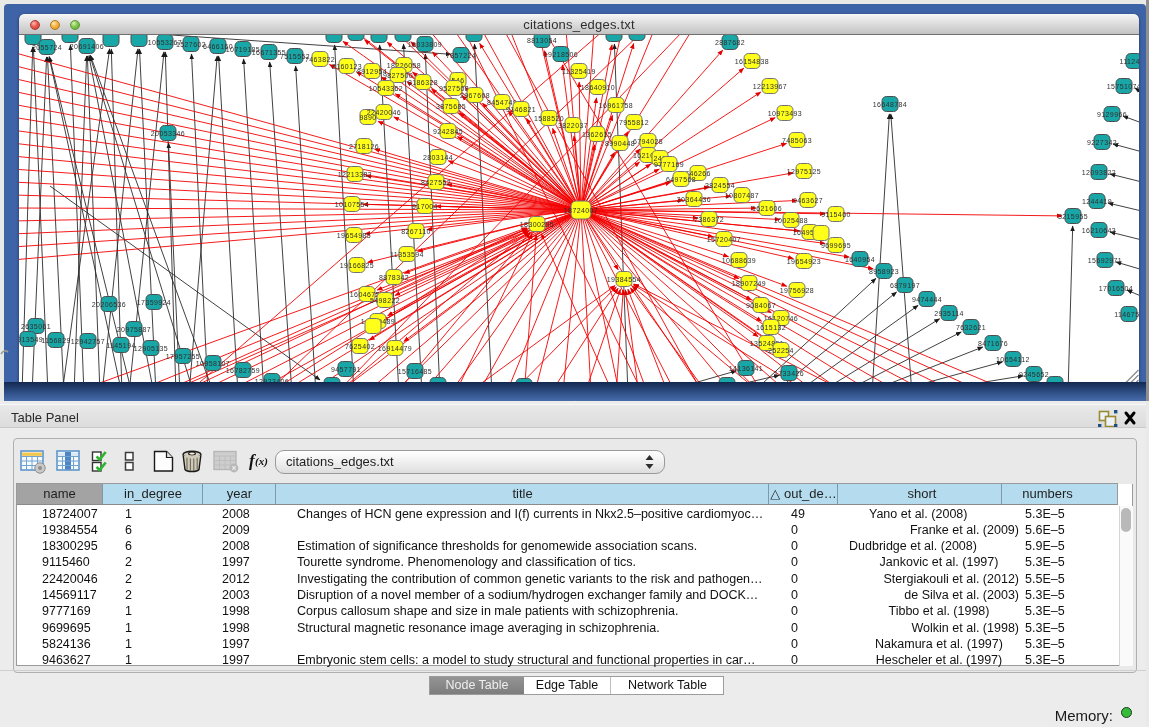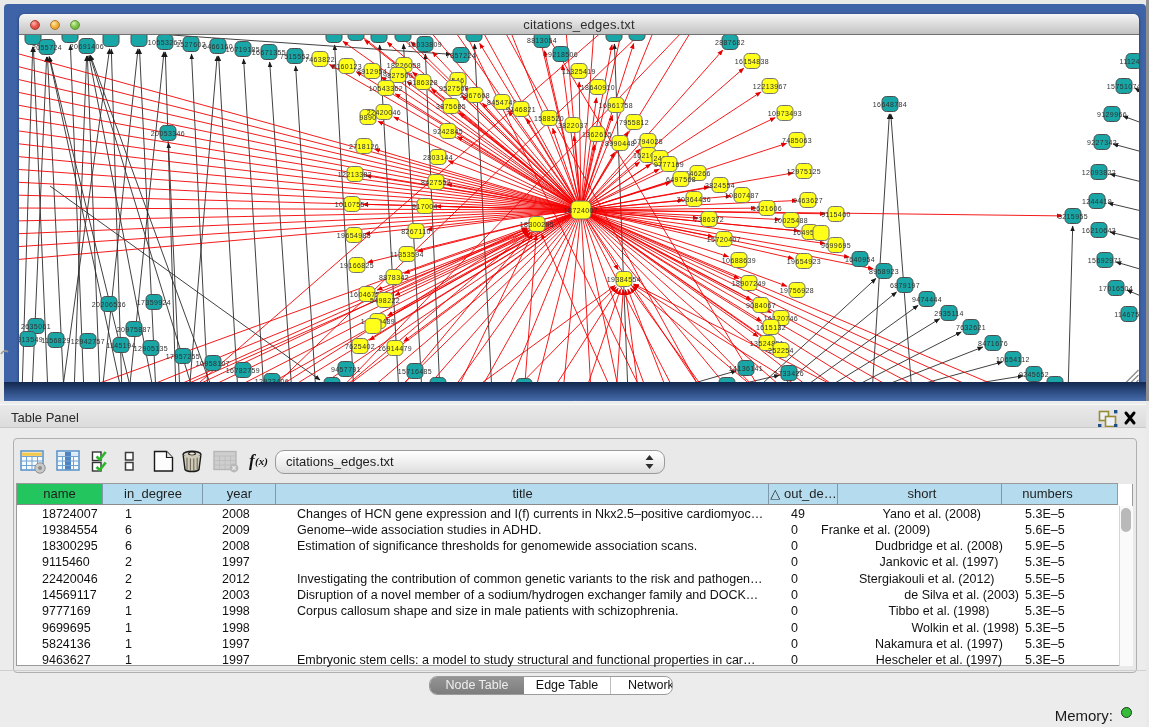--- a/index.html
+++ b/index.html
@@ -14,21 +14,21 @@
 #tlg {left:51px;background:radial-gradient(circle at 35% 30%,#d6f3b3,#82c84e 45%,#5ba32e);border:1px solid #5e9434}
 #tpanel {position:absolute;left:0;top:401px;width:1146px;height:326px;background:#ececec}
 #tphead {position:absolute;left:0;top:3px;width:1146px;height:24px;background:linear-gradient(#e9e9e9,#dcdcdc);border-top:1px solid #f8f8f8;border-bottom:1px solid #c9c9c9}
 #tphead .lbl {position:absolute;left:11px;top:5px;font-size:13px;color:#2a2a2a}
 #cpanel {position:absolute;left:13px;top:37px;width:1124px;height:235px;background:#e9e9e9;border:1px solid #b0b0b0;border-radius:4px}
 #combo {position:absolute;left:275px;top:49px;width:390px;height:24px;background:linear-gradient(#ffffff,#e9e9e9 70%,#dcdcdc);border:1px solid #9a9a9a;border-radius:9px;font-size:13px;color:#1e1e1e;line-height:22px;padding-left:10px}
 #thead {position:absolute;left:3px;top:82px;width:1101px;height:22px;background:#b5dcee;border:1px solid #9a9a9a;border-bottom:1px solid #8a8a8a}
 .hc {position:absolute;top:0;height:20px;border-right:1px solid #7d99ab;font-size:13px;color:#1f1f1f;text-align:center;line-height:20px}
 .trow {position:absolute;left:17px;height:16.3px;width:1101px;font-size:12.5px;color:#111;line-height:16px;white-space:nowrap}
 .trow span {position:absolute;overflow:hidden}
-#tabbar {position:absolute;left:429px;top:275px;width:244px;height:19px;border:1px solid #9c9c9c;border-radius:8px;background:#fff;overflow:hidden;font-size:12.5px;line-height:17px;text-align:center}
+#tabbar {position:absolute;left:429px;top:275px;width:295px;height:19px;border:1px solid #9c9c9c;border-radius:0;background:#fff;overflow:hidden;font-size:12.5px;line-height:17px;text-align:center}
 .seg {position:absolute;top:0;height:100%}
 #memtxt {position:absolute;top:306px;left:1050px;width:63px;font-size:15px;color:#1a1a1a;text-align:right}
 #memdot {position:absolute;left:1121px;top:306px;width:11px;height:11px;border-radius:50%;background:#36bc3a;border:1.2px solid #1f3a1f}
 svg text {user-select:none}
 </style></head><body>
 <div id="frame">
   <div id="win">
     <div id="titlebar">
       <div id="title">citations_edges.txt</div>
       <div class="tl" id="tlr"></div>
@@ -628,73 +628,73 @@
   </svg>
   <div id="combo">citations_edges.txt
      <svg width="11" height="16" style="position:absolute;right:9px;top:3px">
        <path d="M5.5 1 L9.5 6 H1.5 z" fill="#2e2e2e"></path>
         <path d="M5.5 15 L9.5 10 H1.5 z" fill="#2e2e2e"></path>
      </svg>
   </div>
 
   <div style="position:absolute;left:16px;top:83px;width:1117px;height:182px;background:#fff;border:1px solid #9a9a9a;border-top:none"></div>
   <div id="thead" style="left:16px;top:82px;width:1102px">
-    <div class="hc" style="left:0;width:86px;background:#22c55e">name</div>
+    <div class="hc" style="left:0;width:86px;background:#a3a3a3">name</div>
     <div class="hc" style="left:87px;width:99px">in_degree</div>
     <div class="hc" style="left:187px;width:72px">year</div>
     <div class="hc" style="left:260px;width:492px">title</div>
     <div class="hc" style="left:753px;width:68px">△ out_de…</div>
     <div class="hc" style="left:826px;width:159px">short</div>
     <div class="hc" style="left:986px;width:89px;border-right:none">numbers</div>
   </div>
 
   <div style="position:absolute;left:1119px;top:105px;width:14px;height:160px;background:#fafafa;border-left:1px solid #d5d5d5"></div>
   <div style="position:absolute;left:1121px;top:107px;width:10px;height:24px;background:#b9b9b9;border-radius:5px"></div>
   <div class="trow" style="top:104.5px">
       <span style="left:25px">18724007</span>
       <span style="left:108px">1</span>
       <span style="left:205px">2008</span>
       <span style="left:280px">Changes of HCN gene expression and I(f) currents in Nkx2.5–positive cardiomyoc…</span>
       <span style="left:774px">49</span>
-      <span style="left:804px;width:160px;text-align:right">Yano et al. (2008)</span>
+      <span style="left:852px;width:160px;text-align:left">Yano et al. (2008)</span>
       <span style="left:1008px">5.3E–5</span>
     </div>
 <div class="trow" style="top:120.8px">
       <span style="left:25px">19384554</span>
       <span style="left:108px">6</span>
       <span style="left:205px">2009</span>
-      <span style="left:280px">Genome–wide association studies in ADHD.</span>
-      <span style="left:774px">0</span>
-      <span style="left:804px;width:160px;text-align:left">Franke et al. (2009)</span>
+      <span style="left:774px">0</span>
+      <span style="left:842px;width:160px;text-align:right">Franke et al. (2009)</span>
       <span style="left:1008px">5.6E–5</span>
     </div>
 <div class="trow" style="top:137.1px">
       <span style="left:25px">18300295</span>
       <span style="left:108px">6</span>
       <span style="left:205px">2008</span>
       <span style="left:280px">Estimation of significance thresholds for genomewide association scans.</span>
       <span style="left:774px">0</span>
-      <span style="left:842px;width:160px;text-align:center">Dudbridge et al. (2008)</span>
+      <span style="left:816px;width:160px;text-align:center">Dudbridge et al. (2008)</span>
       <span style="left:1008px">5.9E–5</span>
     </div>
 <div class="trow" style="top:153.4px">
       <span style="left:25px">9115460</span>
       <span style="left:108px">2</span>
       <span style="left:205px">1997</span>
+      <span style="left:280px">Tourette syndrome. Phenomenology and classification of tics.</span>
       <span style="left:774px">0</span>
       <span style="left:842px;width:160px;text-align:center">Jankovic et al. (1997)</span>
       <span style="left:1008px">5.3E–5</span>
     </div>
 <div class="trow" style="top:169.7px">
       <span style="left:25px">22420046</span>
       <span style="left:108px">2</span>
       <span style="left:205px">2012</span>
       <span style="left:280px">Investigating the contribution of common genetic variants to the risk and pathogen…</span>
       <span style="left:774px">0</span>
-      <span style="left:842px;width:160px;text-align:left">Stergiakouli et al. (2012)</span>
+      <span style="left:842px;width:160px;text-align:right">Stergiakouli et al. (2012)</span>
       <span style="left:1008px">5.5E–5</span>
     </div>
 <div class="trow" style="top:186.0px">
       <span style="left:25px">14569117</span>
       <span style="left:108px">2</span>
       <span style="left:205px">2003</span>
       <span style="left:280px">Disruption of a novel member of a sodium/hydrogen exchanger family and DOCK…</span>
       <span style="left:774px">0</span>
       <span style="left:842px;width:160px;text-align:right">de Silva et al. (2003)</span>
       <span style="left:1008px">5.3E–5</span>
@@ -705,20 +705,21 @@
       <span style="left:205px">1998</span>
       <span style="left:280px">Corpus callosum shape and size in male patients with schizophrenia.</span>
       <span style="left:774px">0</span>
       <span style="left:842px;width:160px;text-align:center">Tibbo et al. (1998)</span>
       <span style="left:1008px">5.3E–5</span>
     </div>
 <div class="trow" style="top:218.6px">
       <span style="left:25px">9699695</span>
       <span style="left:108px">1</span>
       <span style="left:205px">1998</span>
+      <span style="left:280px">Structural magnetic resonance image averaging in schizophrenia.</span>
       <span style="left:774px">0</span>
       <span style="left:842px;width:160px;text-align:right">Wolkin et al. (1998)</span>
       <span style="left:1008px">5.3E–5</span>
     </div>
 <div class="trow" style="top:234.9px">
       <span style="left:25px">5824136</span>
       <span style="left:108px">1</span>
       <span style="left:205px">1997</span>
       <span style="left:774px">0</span>
       <span style="left:842px;width:160px;text-align:center">Nakamura et al. (1997)</span>

